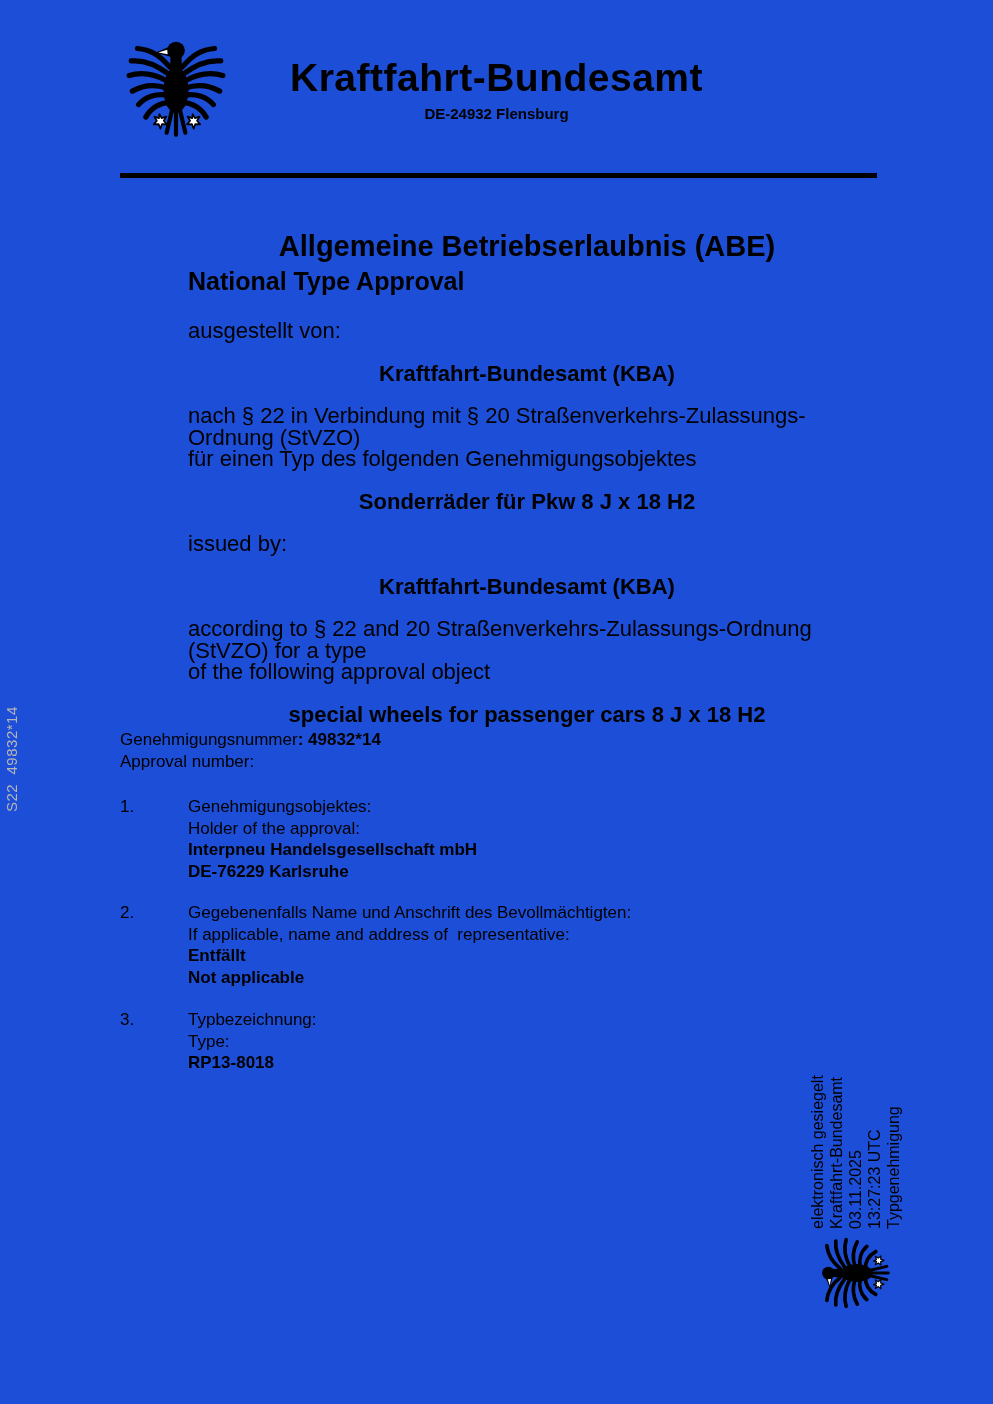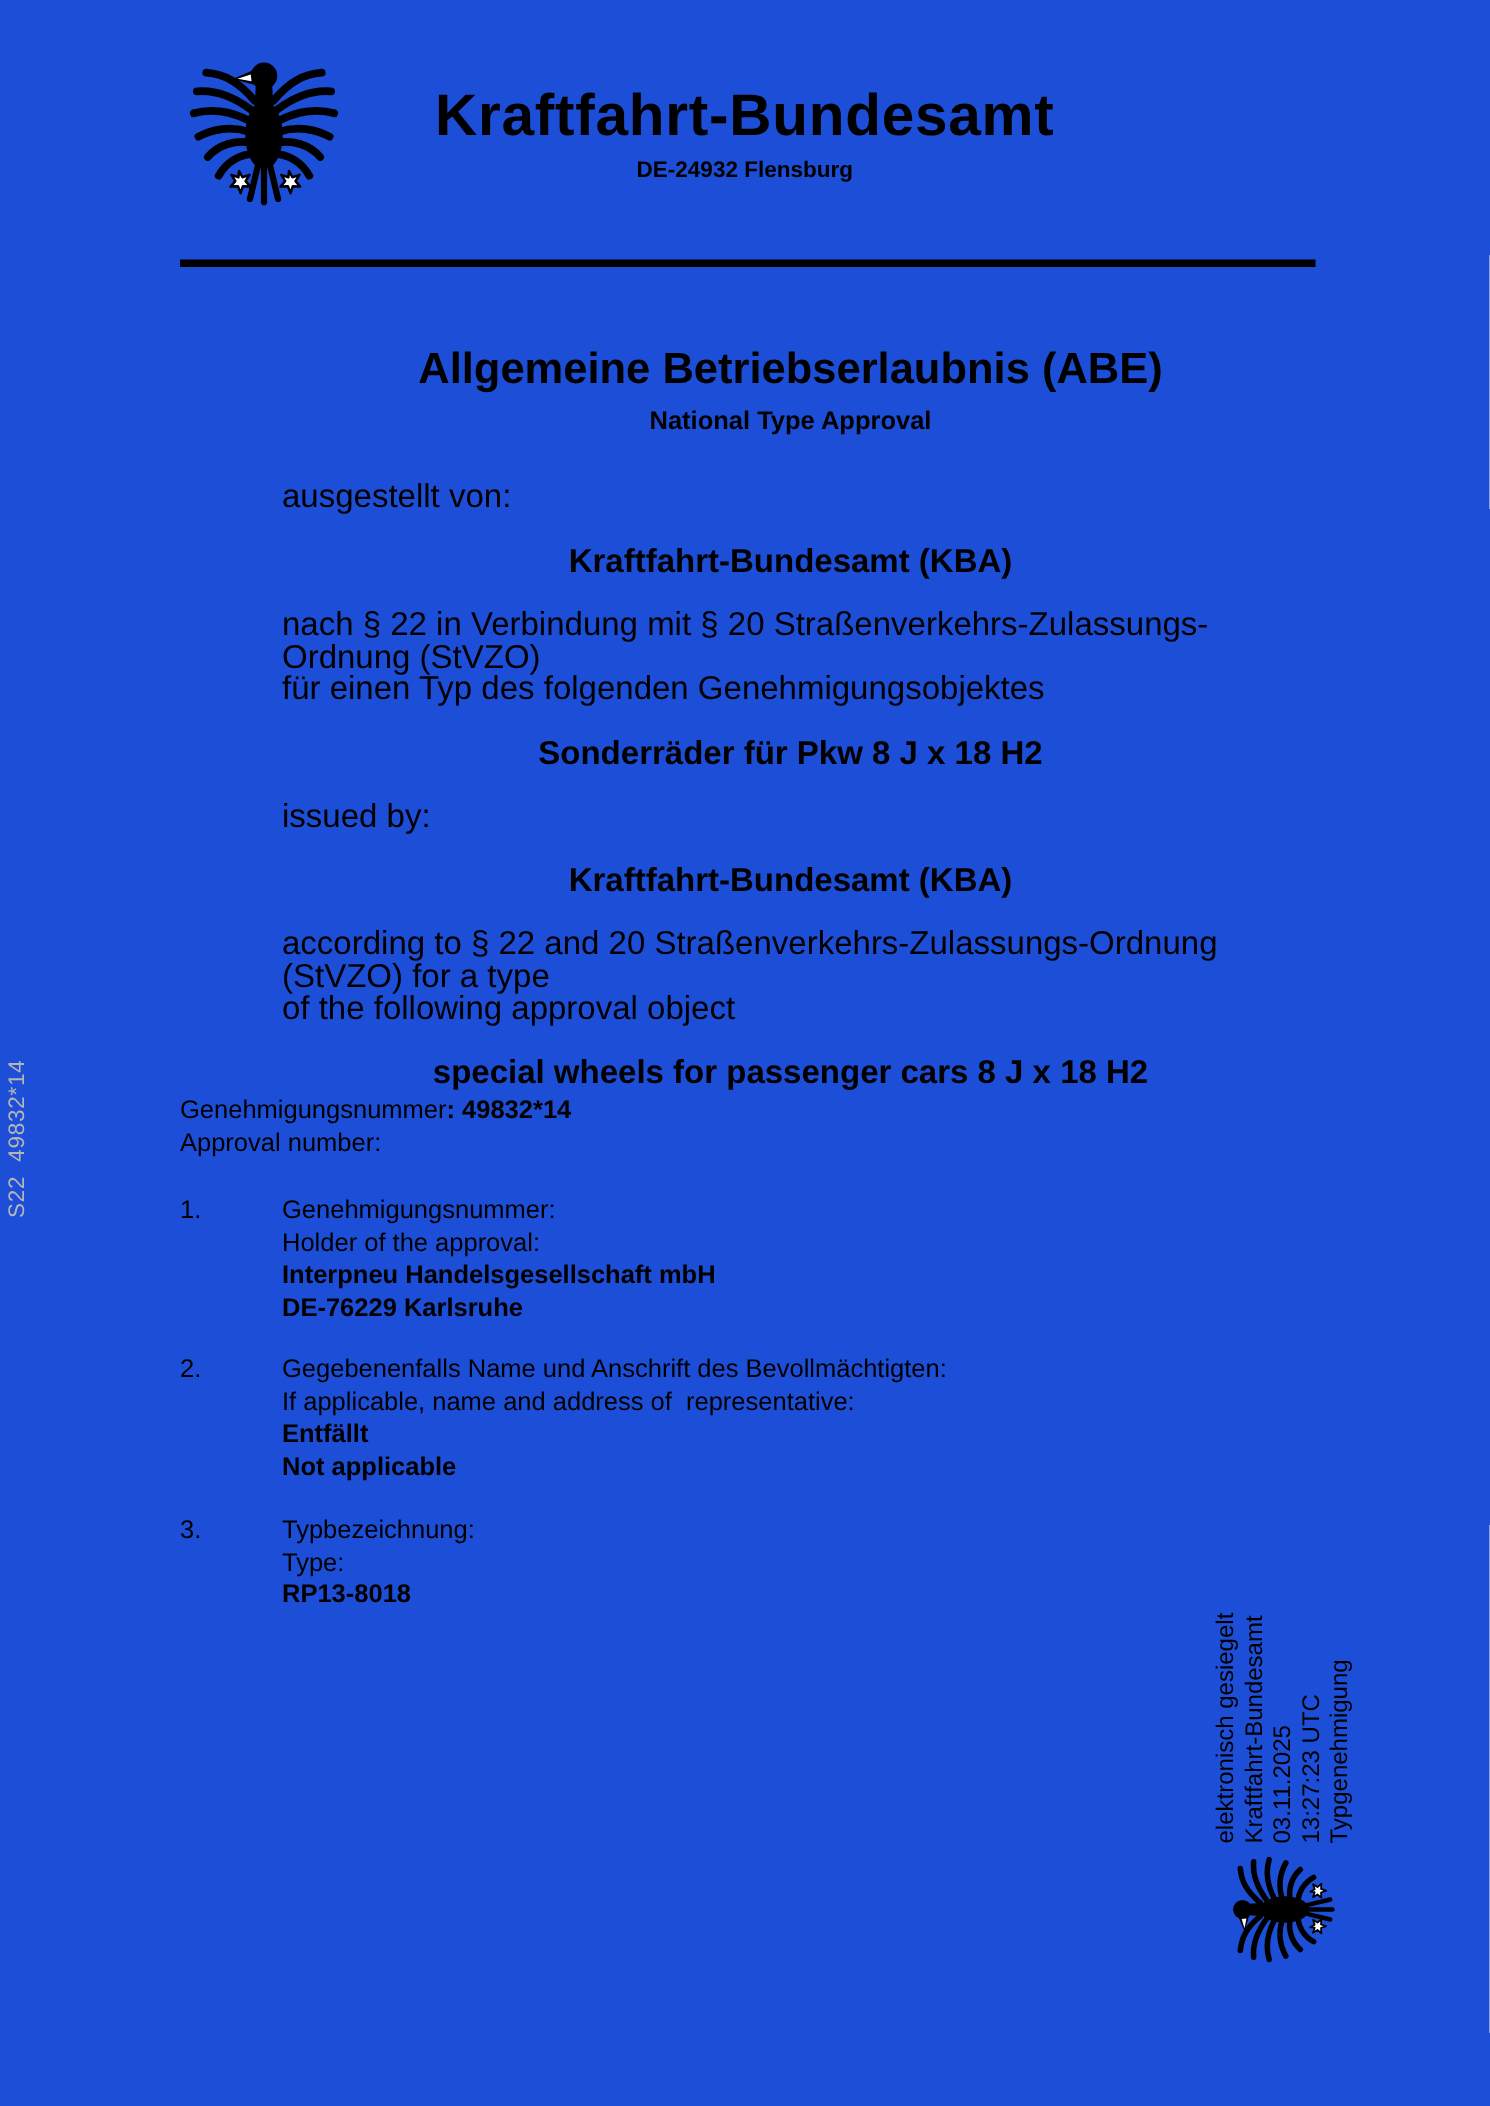--- a/index.html
+++ b/index.html
@@ -16,21 +16,21 @@
   .b{font-weight:bold;}
   .center{text-align:center;}
   .line{white-space:pre-wrap;}
   
   .hdr-eagle{left:124px;top:36px;width:104px;height:104px;}
   .hdr-title{left:0;top:56px;width:993px;text-align:center;font-size:39px;font-weight:bold;letter-spacing:0.5px;}
   .hdr-sub{left:0;top:105px;width:993px;text-align:center;font-size:15px;font-weight:bold;}
   .divider{left:120px;top:173px;width:757px;height:5px;background:#000;}
   
   .doc-title{left:188px;top:229px;width:678px;text-align:center;font-size:29px;font-weight:bold;line-height:34px;}
-  .doc-subtitle{left:188px;top:268px;width:678px;text-align:center;font-size:17px;font-weight:bold;line-height:26px;}
+  .doc-subtitle{left:188px;top:268px;width:678px;font-size:25px;font-weight:bold;line-height:26px;}
   
   .content{left:188px;top:320px;width:678px;font-size:22px;line-height:21.5px;}
   .content p{margin:0;}
   .content p + p{margin-top:21px;}
   
   .approval{left:120px;top:729px;font-size:17px;line-height:21.5px;}
   
   .item{left:120px;width:760px;display:flex;font-size:17px;line-height:21.5px;}
   .item .num{width:68px;flex:0 0 68px;}
   .item-1{top:796px;}
@@ -117,21 +117,21 @@
   </div>
 
   <div class="abs approval">
     <div><span>Genehmigungsnummer</span><span class="b">: 49832*14</span></div>
     <div>Approval number:</div>
   </div>
 
   <div class="abs item item-1">
     <div class="num">1.</div>
     <div>
-      <div class="line">Genehmigungsnummer:</div>
+      <div class="line">Genehmigungsobjektes:</div>
       <div class="line">Holder of the approval:</div>
       <div class="line b">Interpneu Handelsgesellschaft mbH</div>
       <div class="line b">DE-76229 Karlsruhe</div>
     </div>
   </div>
 
   <div class="abs item item-2">
     <div class="num">2.</div>
     <div>
       <div class="line">Gegebenenfalls Name und Anschrift des Bevollmächtigten:</div>

